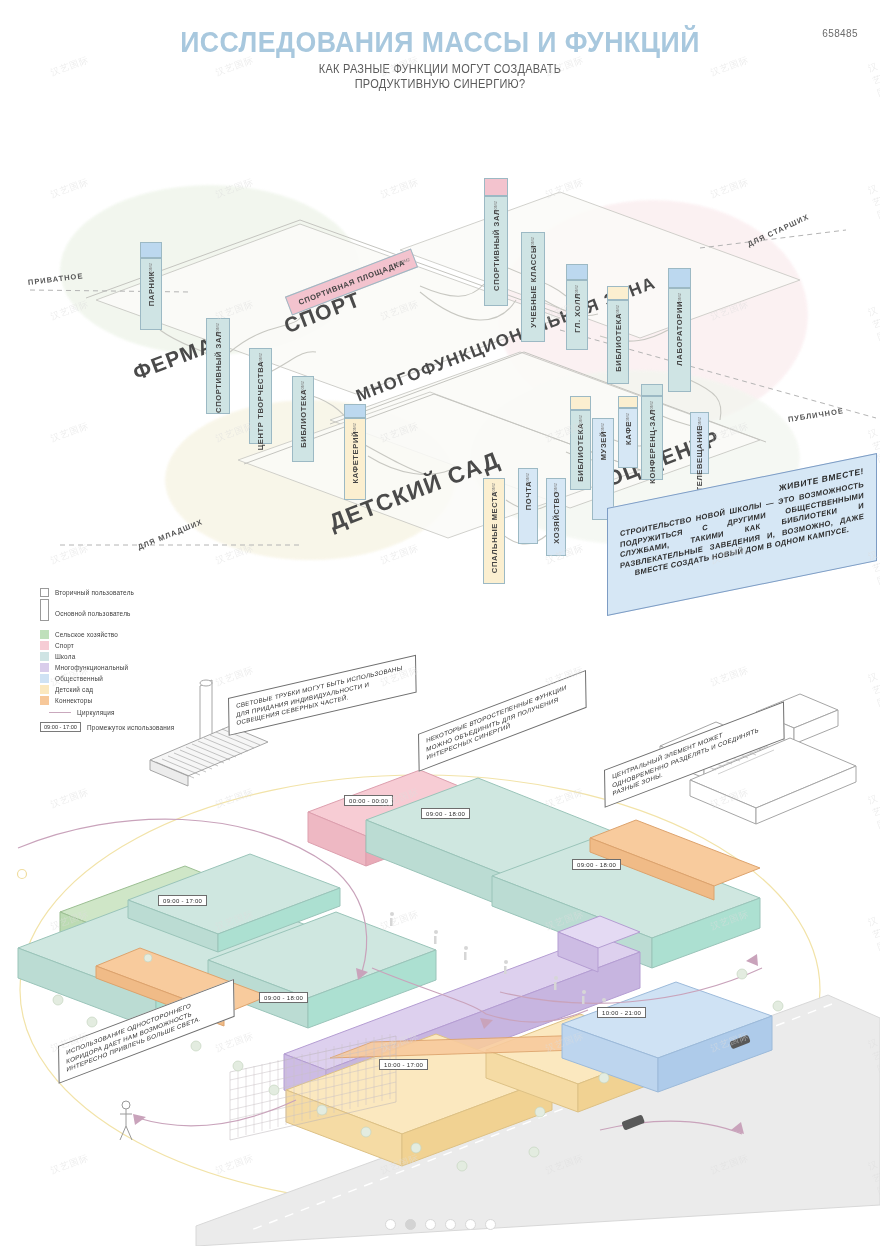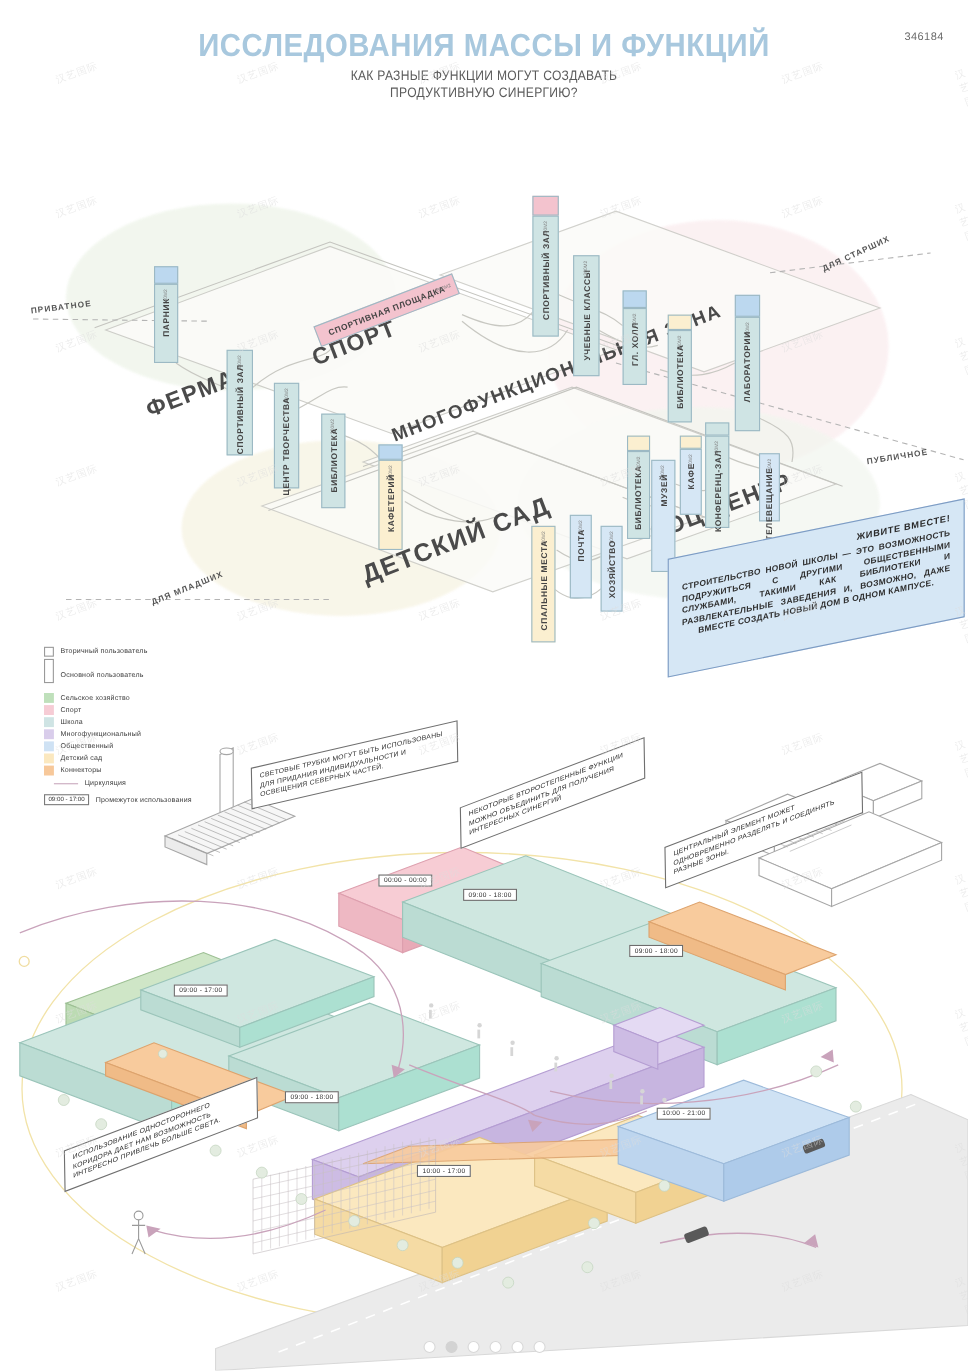--- a/index.html
+++ b/index.html
@@ -130,21 +130,21 @@
 </head>
 <body>
 
 <div class="stage">
 
   <div id="poster-title">ИССЛЕДОВАНИЯ МАССЫ И ФУНКЦИЙ</div>
   <div id="poster-subtitle">
     <div>КАК РАЗНЫЕ ФУНКЦИИ МОГУТ СОЗДАВАТЬ</div>
     <div>ПРОДУКТИВНУЮ СИНЕРГИЮ?</div>
   </div>
-  <div id="poster-code">346184</div>
+  <div id="poster-code">658485</div>
 
   <div class="blob" style="left:60px;top:185px;width:300px;height:170px;background:#eef4e9;opacity:.75;"></div>
   <div class="blob" style="left:498px;top:200px;width:310px;height:230px;background:#fbeef0;opacity:.8;"></div>
   <div class="blob" style="left:165px;top:400px;width:290px;height:160px;background:#f7f4e4;opacity:.8;"></div>
   <div class="blob" style="left:470px;top:370px;width:330px;height:175px;background:#f2f6ef;opacity:.7;"></div>
 
   <svg class="diag" width="880" height="640">
 
     <g fill="#fbfbf8" stroke="#c9c9c4" stroke-width="1">
       <path d="M 96 300 L 300 224 L 560 318 L 356 394 Z" opacity=".9"></path>

